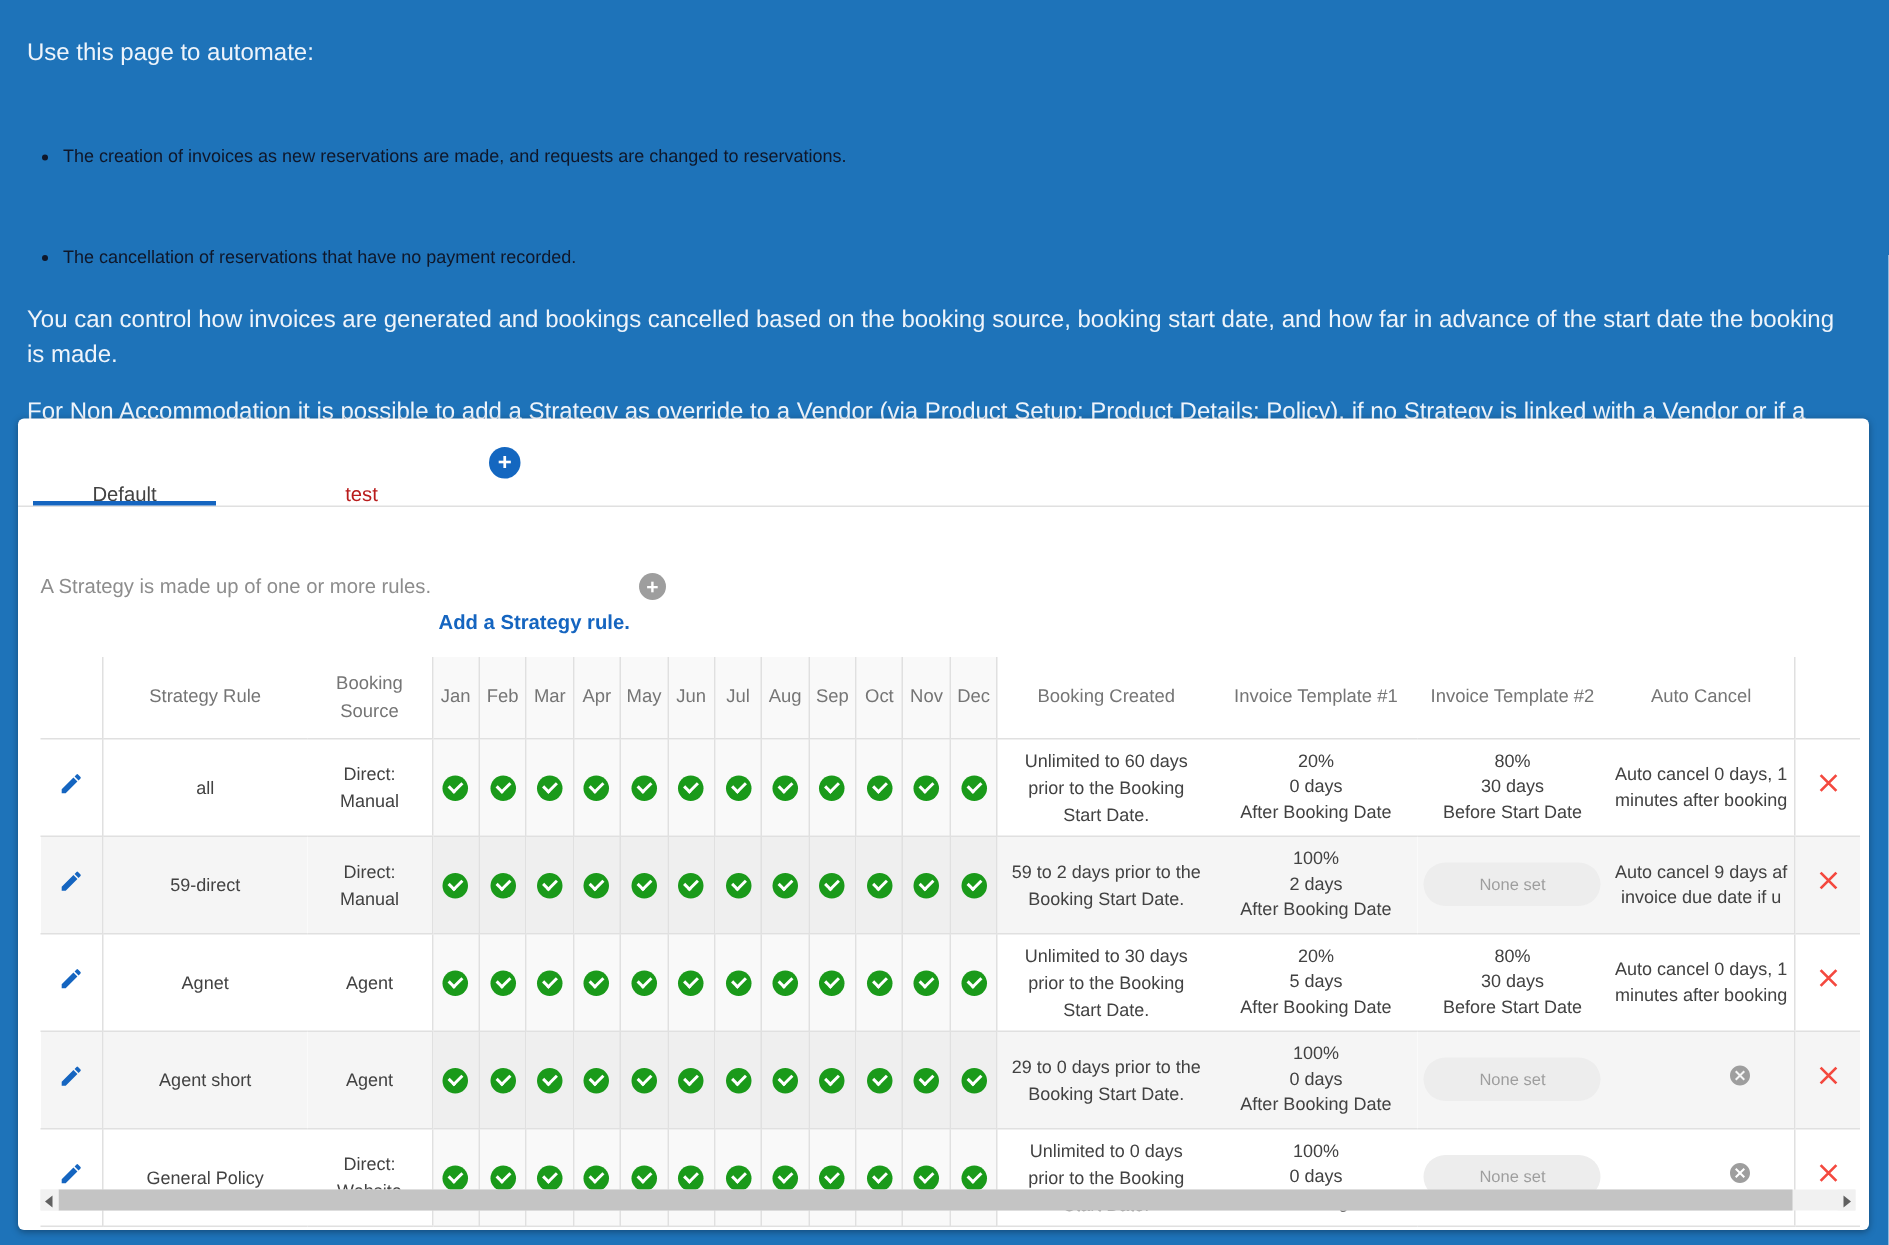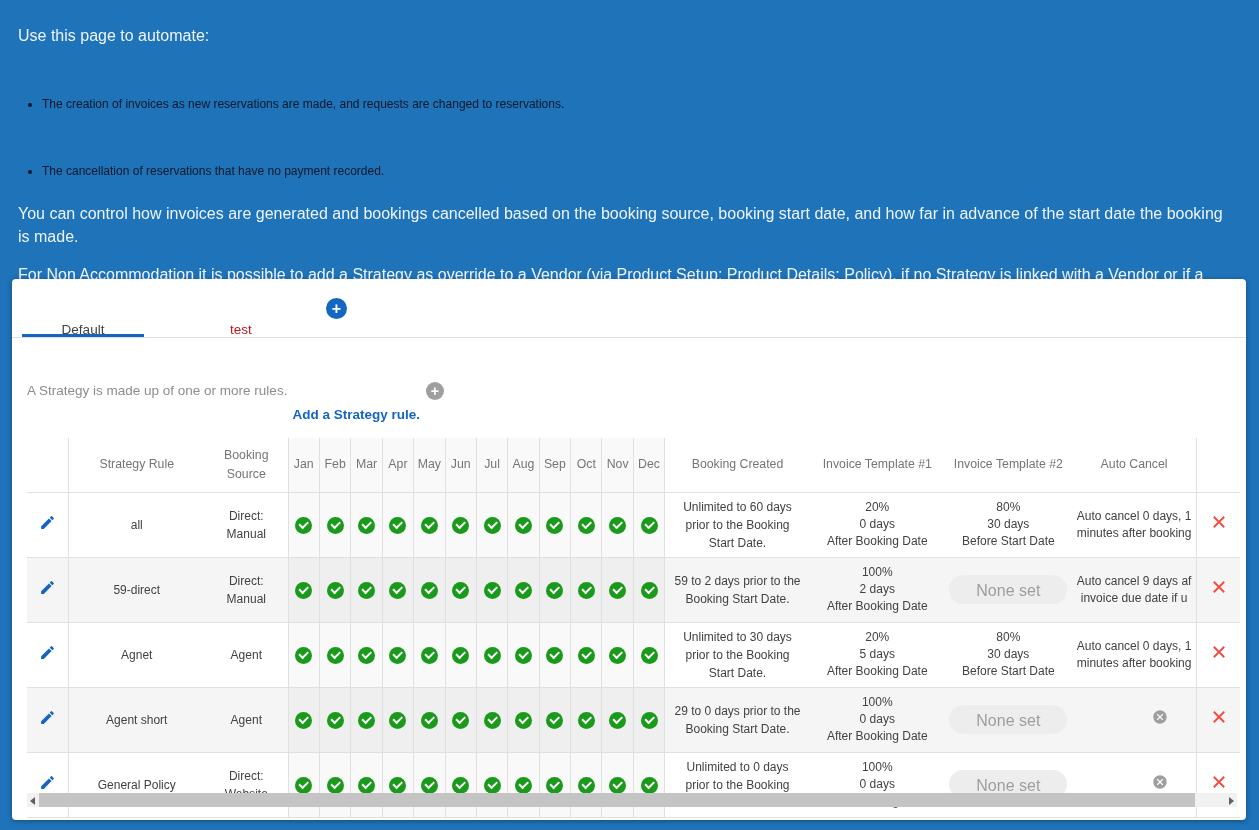--- a/index.html
+++ b/index.html
@@ -93,21 +93,21 @@
     background:#1a9a1a; position:relative; vertical-align:middle;
   }
   .check::after {
     content:""; position:absolute; left:4px; top:4.5px;
     width:7px; height:3.5px;
     border-left:2px solid #fff; border-bottom:2px solid #fff;
     transform:rotate(-45deg);
   }
   .pill {
     display:inline-block; width:118px; height:29px; line-height:29px;
-    border-radius:15px; background:#ededed; color:#9e9e9e; font-size:16px;
+    border-radius:15px; background:#ededed; color:#9e9e9e; font-size:11px;
     border:none; cursor:pointer;
   }
   .ac-none { text-align:right !important; padding-right:28px !important; }
 
   
   .hscroll {
     position:absolute; left:15px; bottom:13px; width:1210px; height:14px;
     background:#f1f1f1; display:flex; align-items:center;
   }
   .sb-arrow { width:12px; height:14px; background:#f1f1f1; border:none; padding:0; cursor:pointer; position:relative; }

